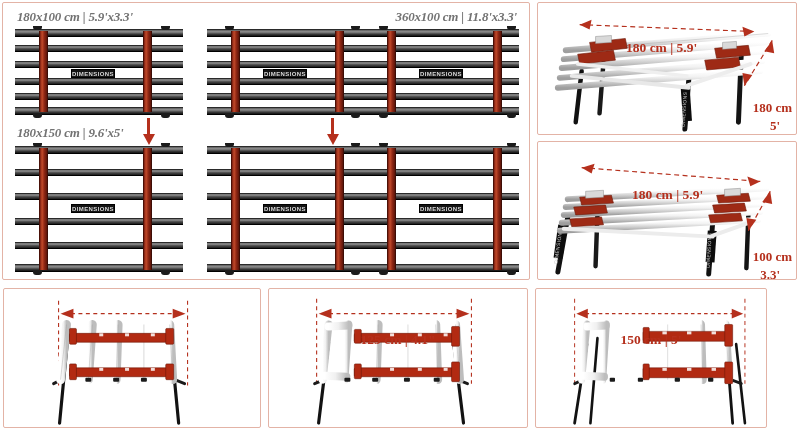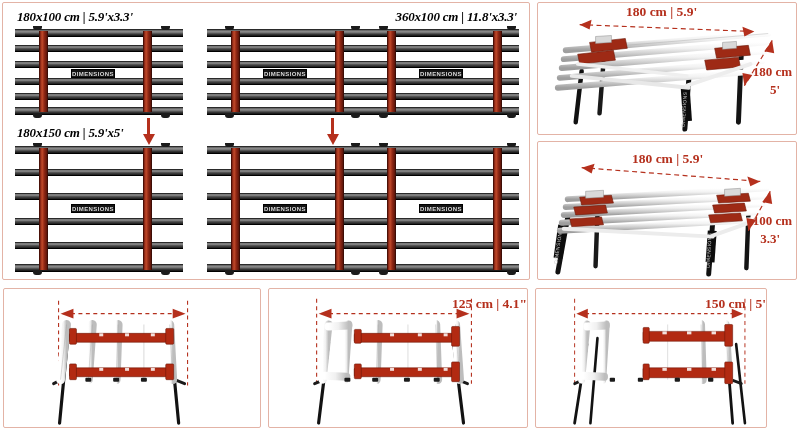--- a/index.html
+++ b/index.html
@@ -16,21 +16,21 @@
     border: 1.5px solid #e3b3a6;
     background: #ffffff;
     border-radius: 2px;
   }
 
   
   .dimlabel {
     position: absolute;
     font-style: italic;
     font-weight: 700;
-    color: #000000;
+    color: #737373;
     font-family: "Liberation Serif", serif;
     white-space: nowrap;
     letter-spacing: -0.2px;
   }
   .lbl-13 { font-size: 13px; }
 
   
   .topview { position: absolute; }
   .rail {
     position: absolute; left: 0; width: 100%;
@@ -88,38 +88,39 @@
   .iso { position: absolute; inset: 0; }
   .iso svg, .fv svg { display: block; width: 100%; height: 100%; }
 
   
   .dimtext {
     position: absolute;
     font-family: "Liberation Serif", serif;
     font-weight: 700;
     color: #b5301d;
     white-space: nowrap;
-    text-align: right;
+    text-align: center;
     line-height: 1.05;
+    margin-top: 36px;
   }
   .dt-14 { font-size: 13.5px; }
   .dt-13 { font-size: 13px; }
 </style>
 </head>
 <body>
 
 <div class="stage">
 
   <div class="panel" style="left:2px; top:2px; width:528px; height:278px;">
 
     <div class="dimlabel lbl-13" style="left:14px; top:6px;">180x100 cm | 5.9'x3.3'</div>
 
     <div class="dimlabel lbl-13" style="right:12px; top:6px;text-align:center;">360x100 cm | 11.8'x3.3'</div>
 
-    <div class="dimlabel lbl-13" style="left:14px; top:122px;">180x150 cm | 5.9'x5'</div>
+    <div class="dimlabel lbl-13" style="left:14px; top:122px;">180x150 cm | 9.6'x5'</div>
 
 
     <div class="topview" style="left:12px; top:26px; width:168px; height:85px;">
       <div class="crossbar" style="left:24px; top:2px;  height:81px;"></div>
       <div class="crossbar" style="left:128px; top:2px; height:81px;"></div>
       <div class="rail edge" style="top:0px;"></div>
       <div class="rail" style="top:16px;"></div>
       <div class="rail" style="top:32px;"></div>
       <div class="rail" style="top:49px;"></div>
       <div class="rail" style="top:64px;"></div>

